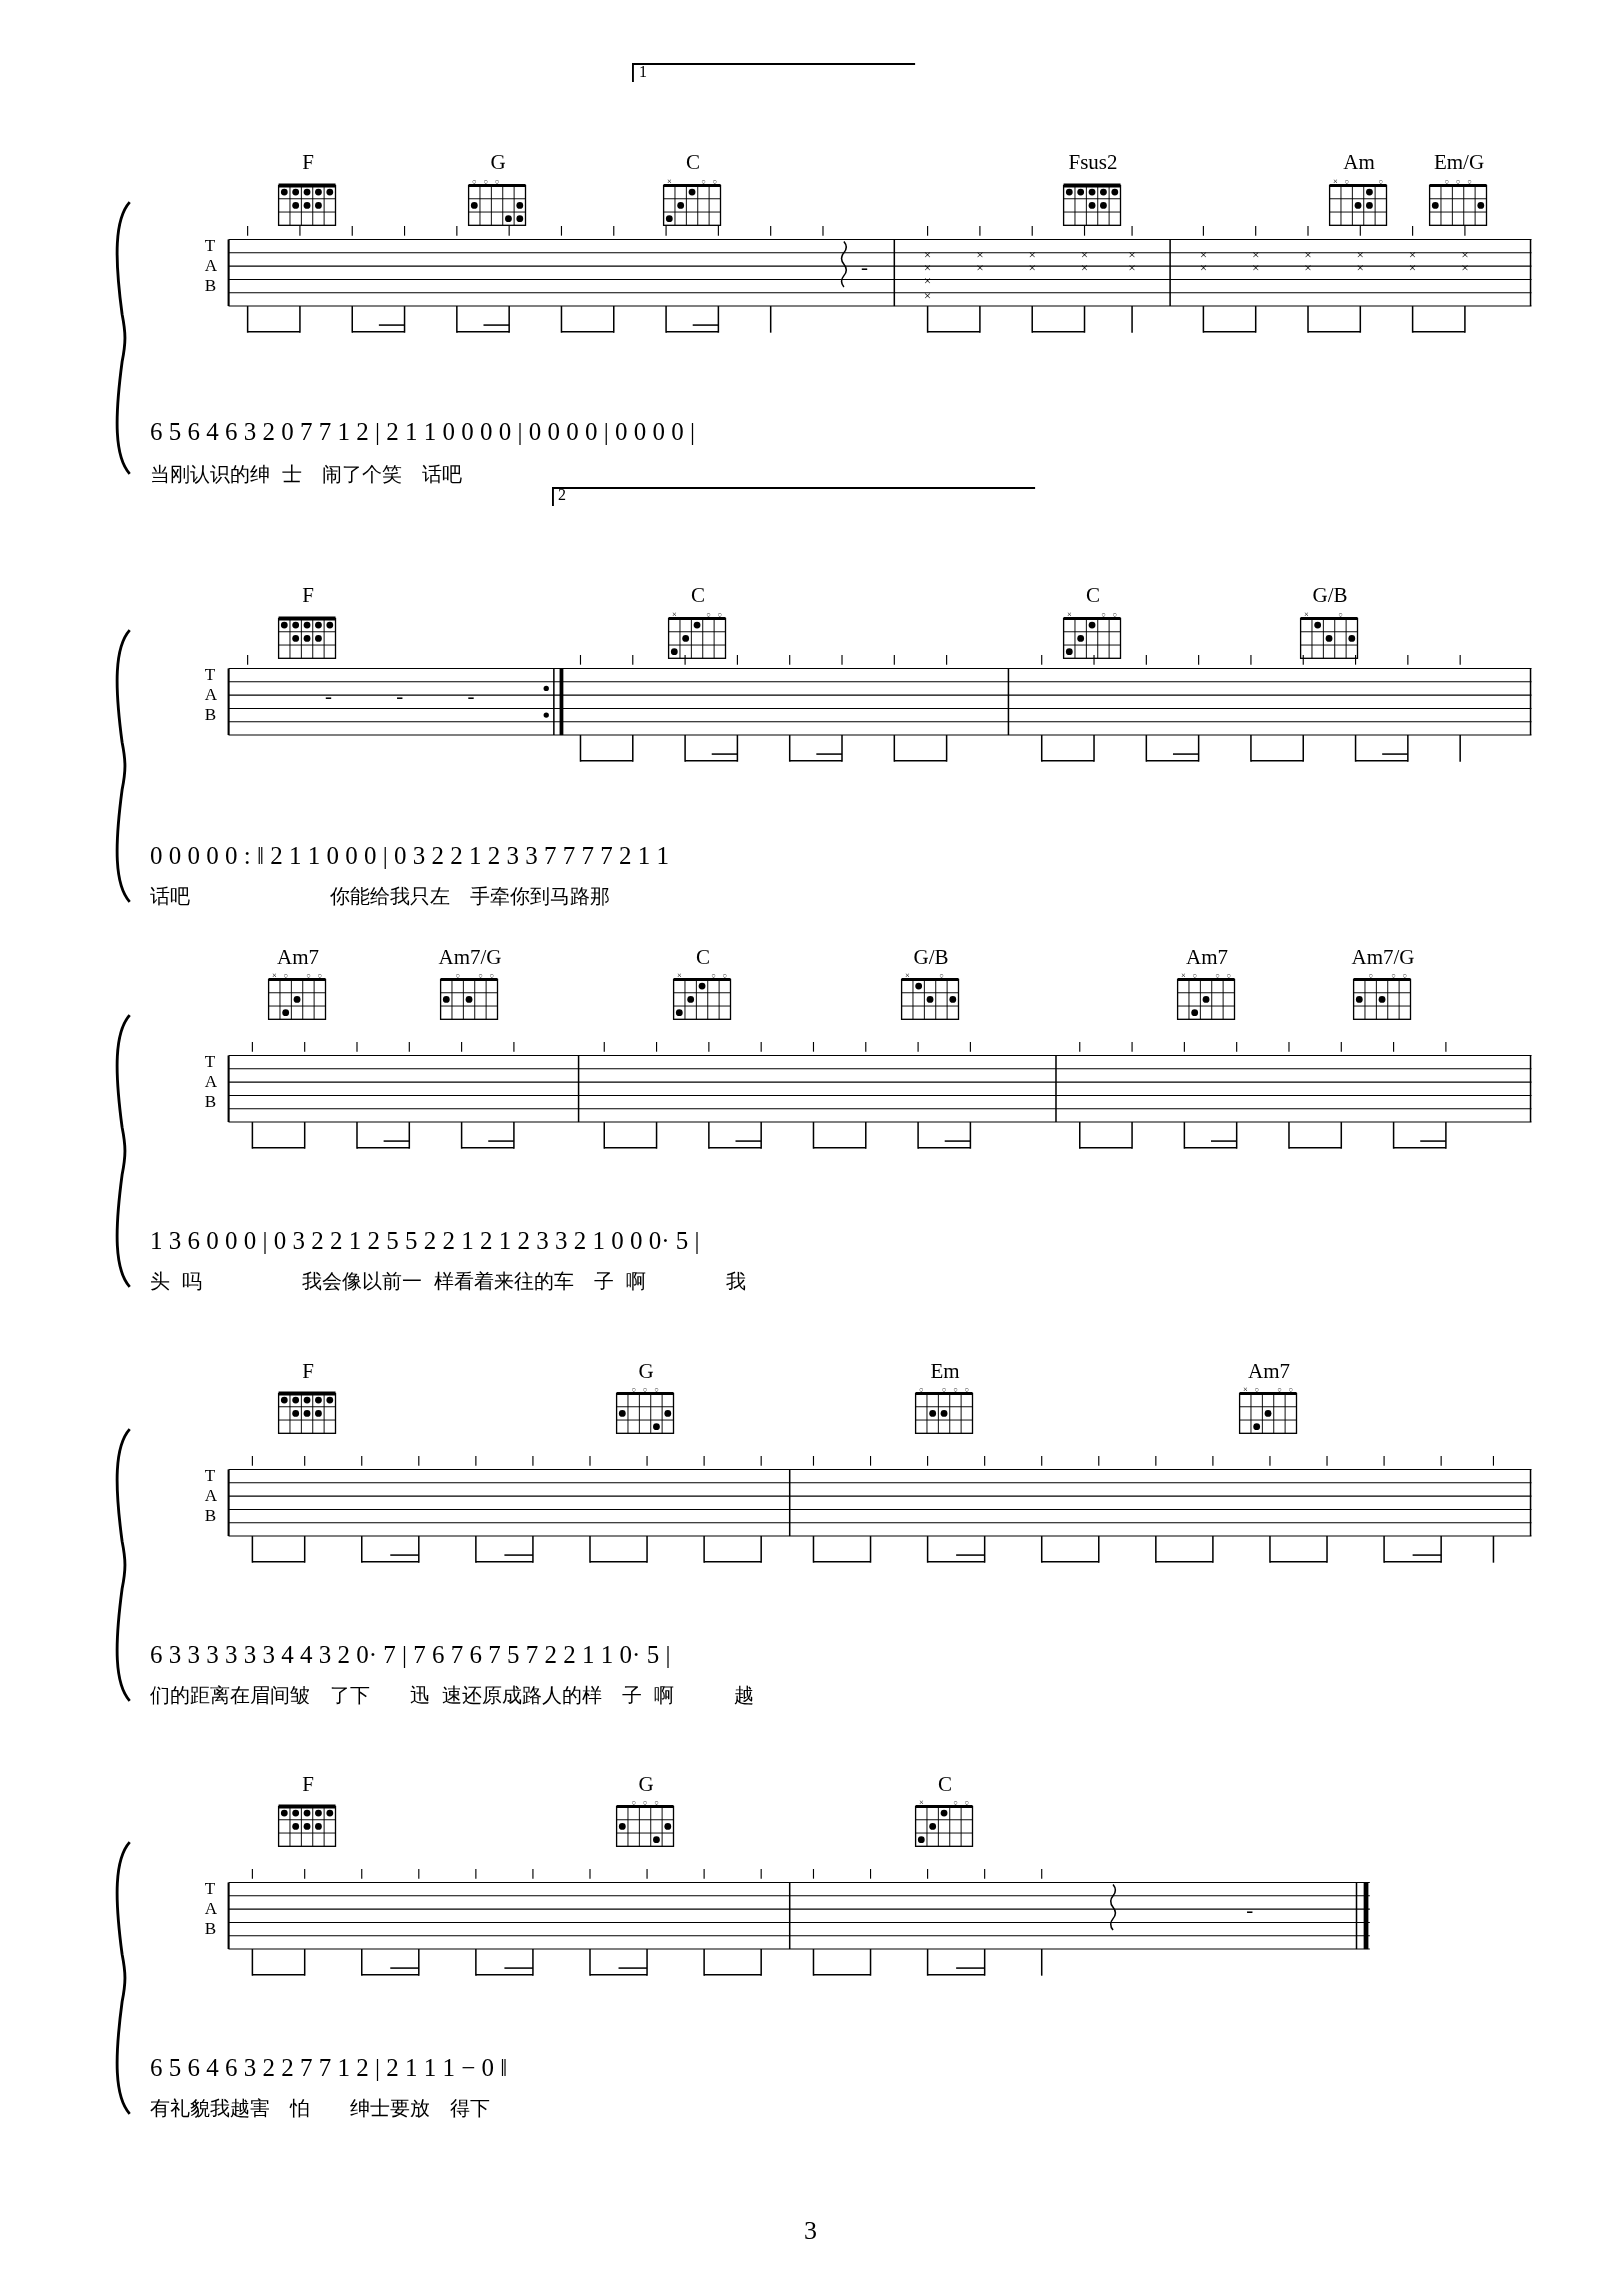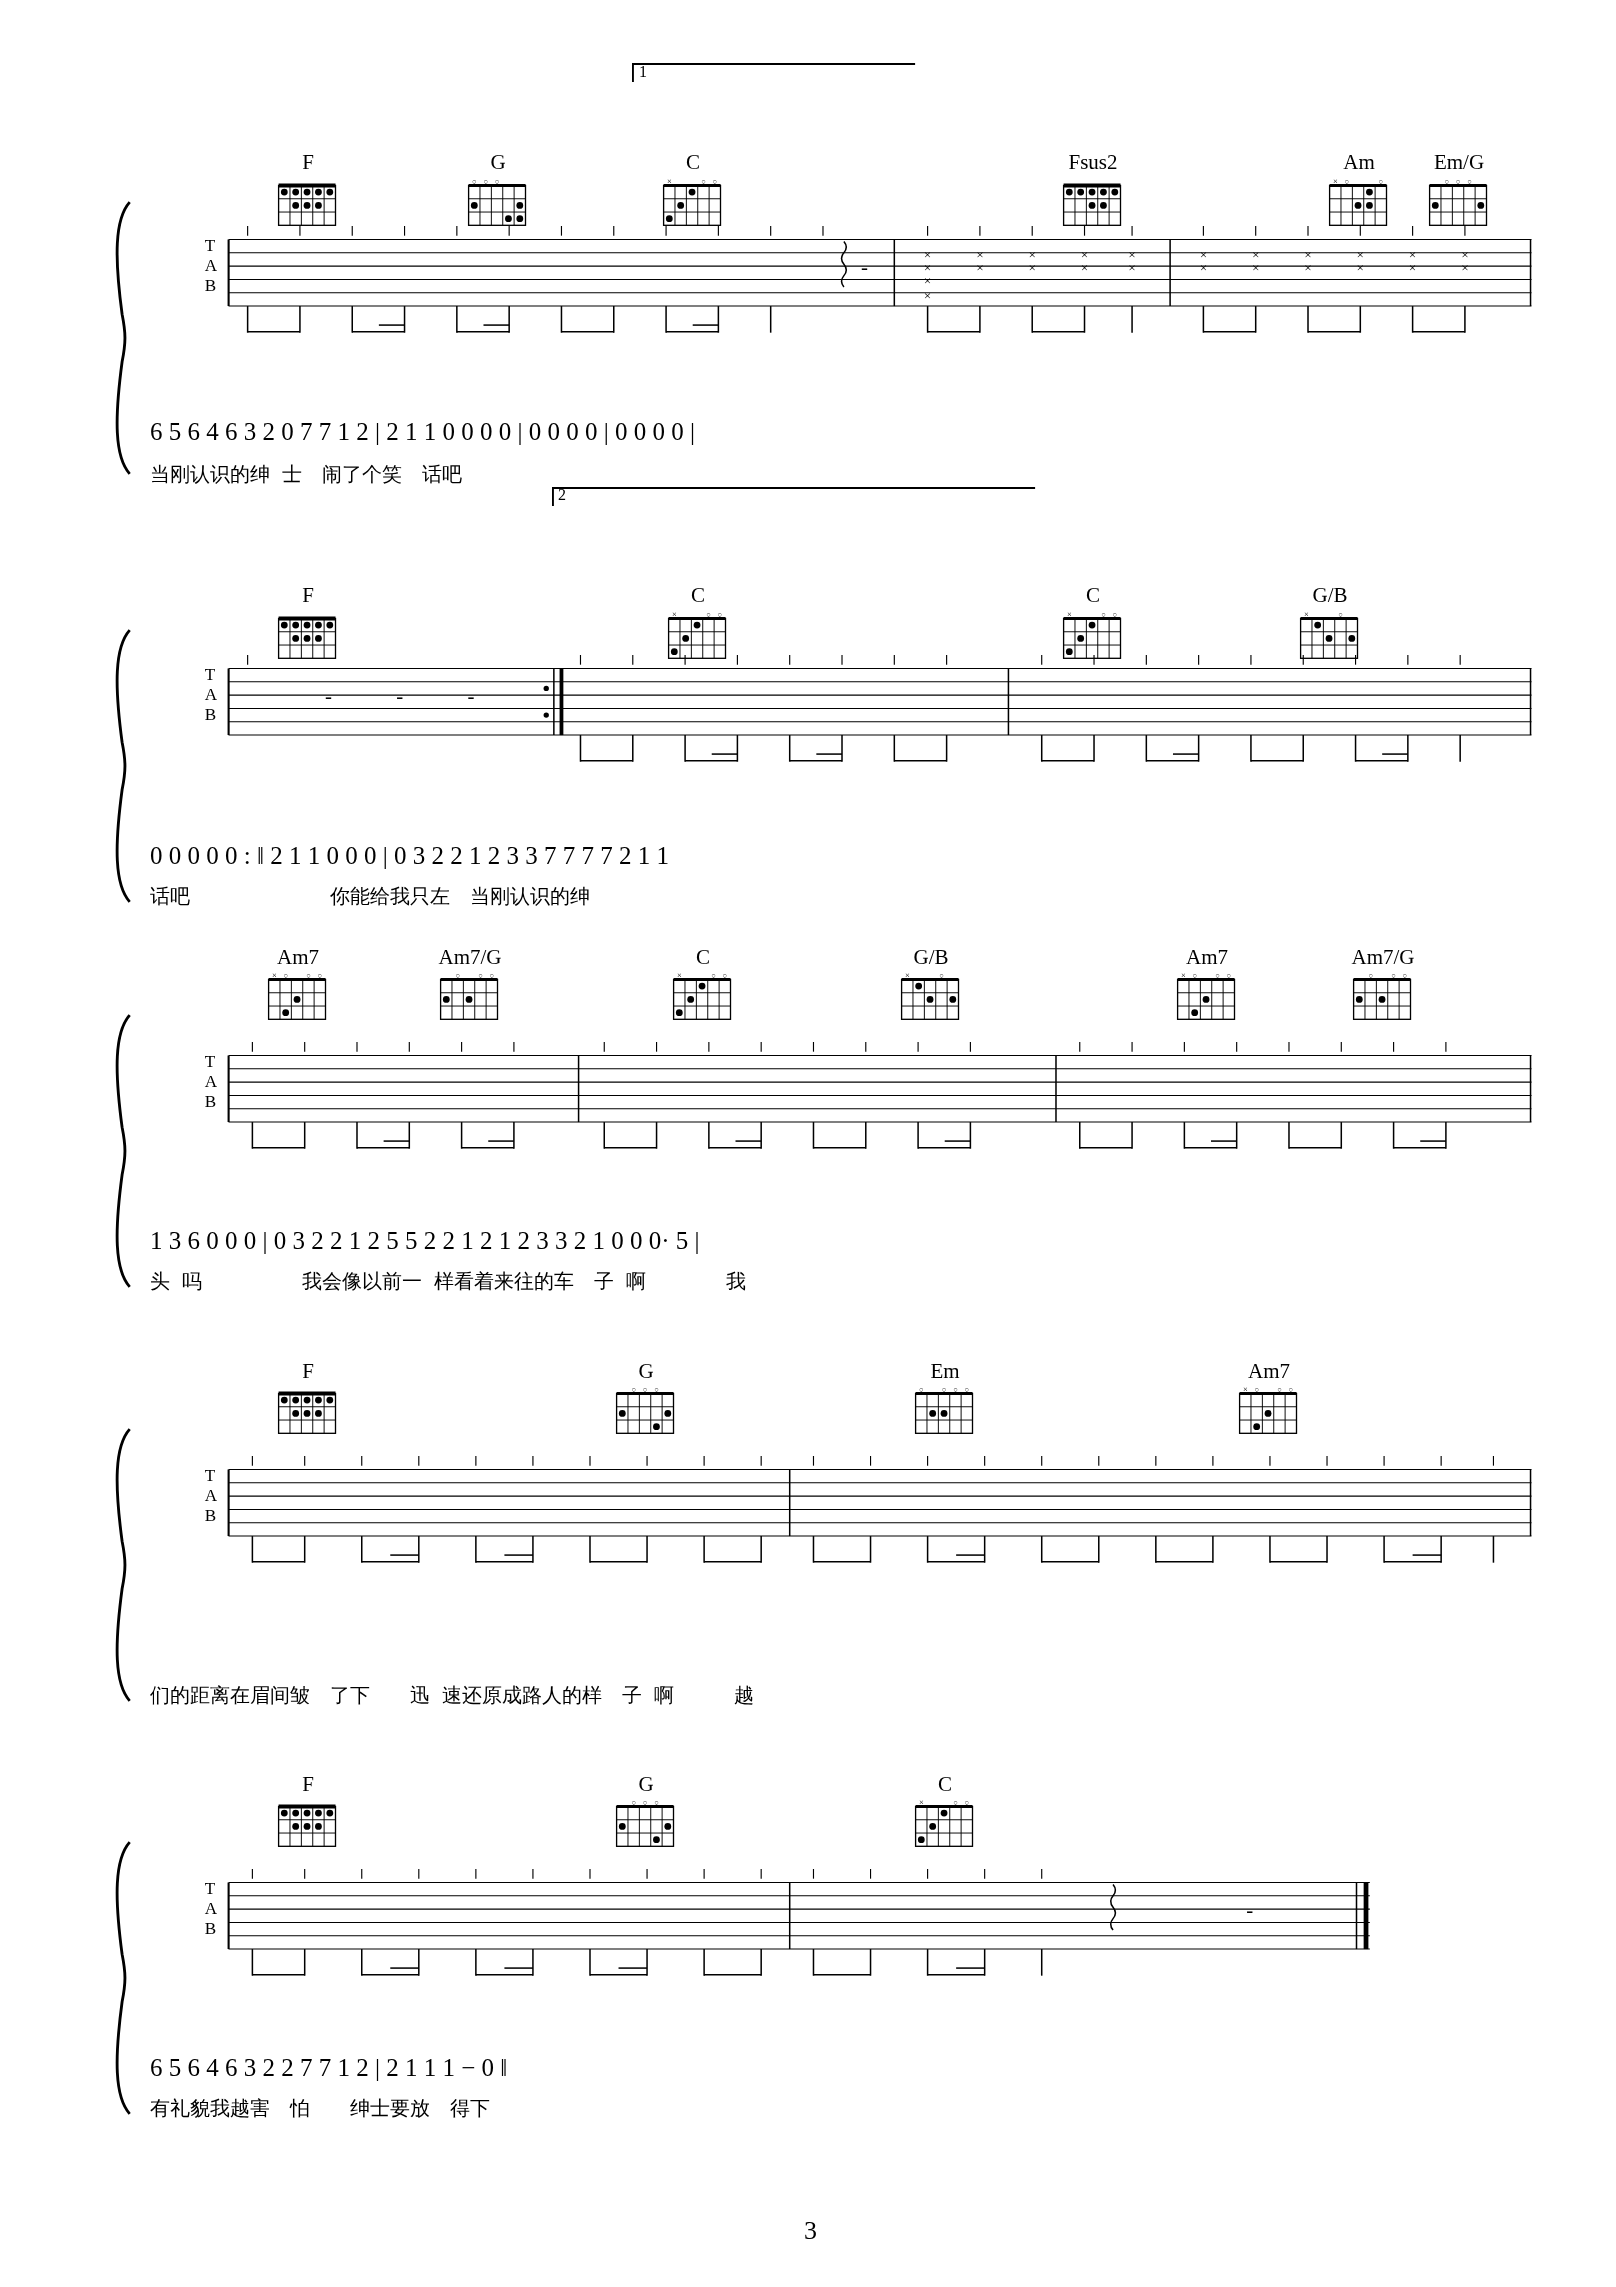--- a/index.html
+++ b/index.html
@@ -531,21 +531,21 @@
         <line x1="1295" y1="84" x2="1295" y2="112"></line>
             <line x1="1350" y1="84" x2="1350" y2="112"></line>
             <line x1="1295" y1="111" x2="1350" y2="111"></line>
             <line x1="1323" y1="104" x2="1350" y2="104"></line>
         <line x1="1405" y1="84" x2="1405" y2="112"></line>
       </g>
     </svg>
   </div>
 
   <div class="numrow" style="left:55px;top:347px;">0   0   0   0   0 : ‖ 2 1 1 0   0   0 | 0 3 2 2 1 2 3 3 7 7 7 7 2 1 1</div>
-  <div class="lyrow" style="left:55px;top:388px;">话吧　　　　　　　你能给我只左　当刚认识的绅</div>
+  <div class="lyrow" style="left:55px;top:388px;">话吧　　　　　　　你能给我只左　手牵你到马路那</div>
 </div>
 
 <div class="system" style="position:absolute;left:95px;top:937px;width:1446px;height:380px;">
 
   <div class="sys-brace" style="left:9.5px;top:76px;">
     <svg width="28.5" height="276" viewBox="0 0 30 290">
           <path d="M26 2 C10 20 10 60 18 120 C22 140 22 150 18 170 C10 230 10 270 26 288" fill="none" stroke="#000" stroke-width="3"></path>
         </svg>
   </div>
 
@@ -987,20 +987,21 @@
             <line x1="1205" y1="111" x2="1265" y2="111"></line>
         <line x1="1325" y1="84" x2="1325" y2="112"></line>
             <line x1="1385" y1="84" x2="1385" y2="112"></line>
             <line x1="1325" y1="111" x2="1385" y2="111"></line>
             <line x1="1355" y1="104" x2="1385" y2="104"></line>
         <line x1="1440" y1="84" x2="1440" y2="112"></line>
       </g>
     </svg>
   </div>
 
+  <div class="numrow" style="left:55px;top:290px;">6 3 3 3  3 3 3 4 4 3 2   0· 7 | 7 6 7 6 7 5 7 2 2 1 1  0· 5 |</div>
   <div class="lyrow" style="left:55px;top:331px;">们的距离在眉间皱　了下　　迅 速还原成路人的样　子 啊　　　越</div>
 </div>
 
 <div class="system" style="position:absolute;left:95px;top:1764px;width:1446px;height:380px;">
 
   <div class="sys-brace" style="left:9.5px;top:76px;">
     <svg width="28.5" height="276" viewBox="0 0 30 290">
           <path d="M26 2 C10 20 10 60 18 120 C22 140 22 150 18 170 C10 230 10 270 26 288" fill="none" stroke="#000" stroke-width="3"></path>
         </svg>
   </div>

